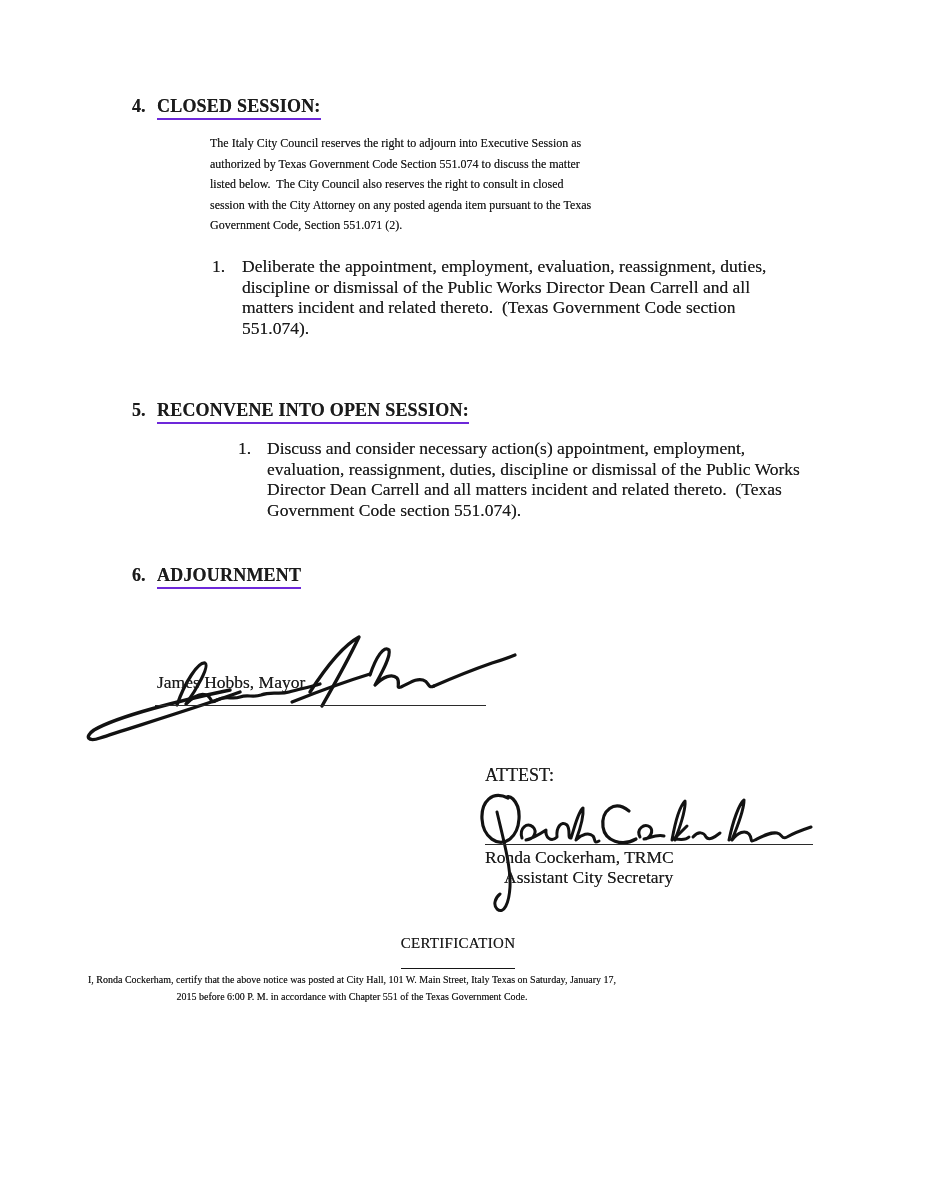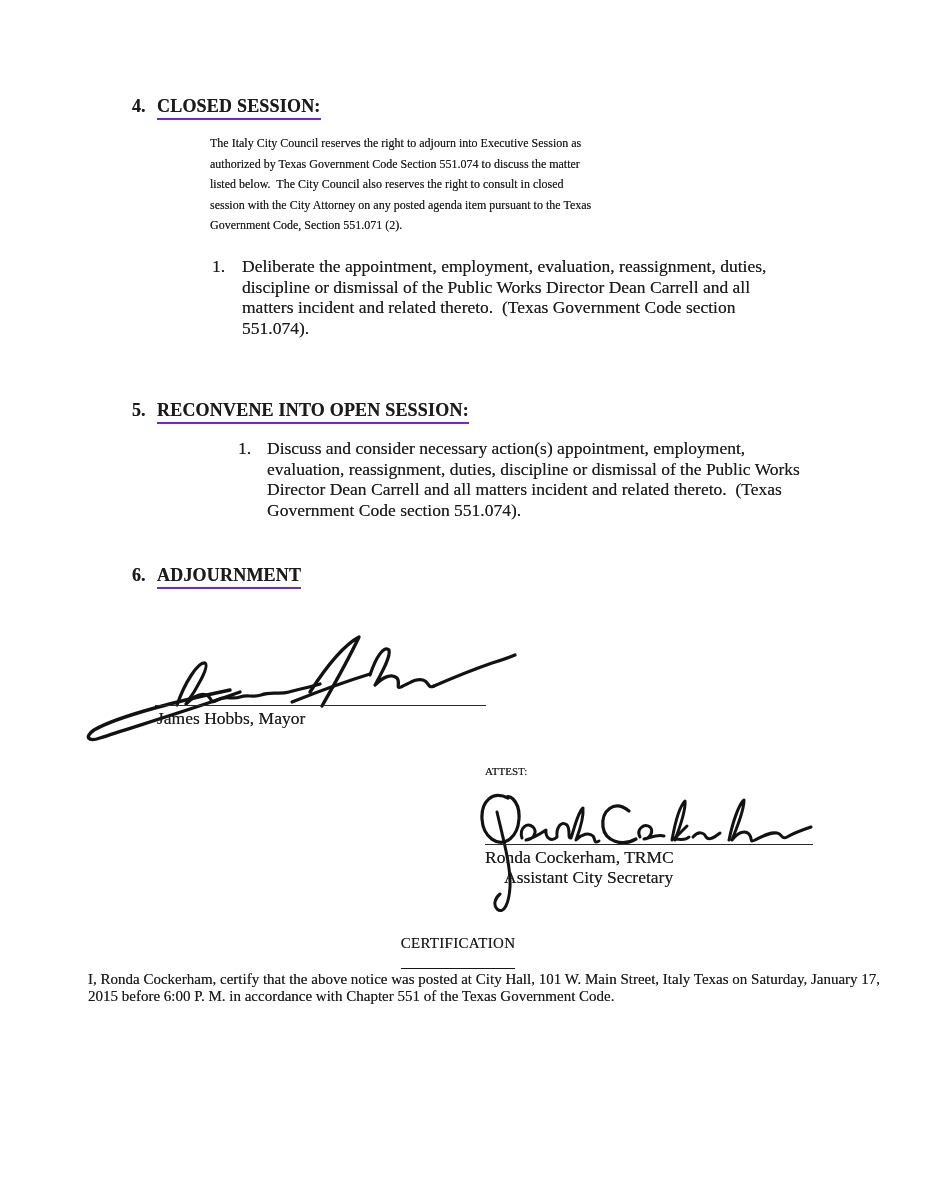--- a/index.html
+++ b/index.html
@@ -24,31 +24,31 @@
     font-size:12px; line-height:20.6px;
     white-space:pre;
   }
   .item{ display:flex; font-size:17.5px; line-height:20.6px; }
   .item-num{ flex:0 0 30px; }
   .item-num.n2{ flex:0 0 29px; }
   .item-text{ white-space:pre; }
 
   .sig-line{ border-top:1.5px solid #2b2b2b; height:0; }
   .sig-label{ font-size:17.5px; line-height:20px; }
-  .attest{ font-size:11px; }
+  .attest{ font-size:18px; }
   .sig-svg{ pointer-events:none; }
   .sig-svg path{ fill:none; stroke:#121212; stroke-linecap:round; stroke-linejoin:round; }
 
   .cert-head-wrap{ left:0; top:934px; width:916px; text-align:center; }
   .cert-head{
     font-size:15px; letter-spacing:0.3px;
     border-bottom:1.5px solid #161616; padding-bottom:16px;
     display:inline-block;
   }
-  .fine{ font-size:15px; white-space:pre; }
+  .fine{ font-size:10px; white-space:pre;text-align:center; }
   .fine.cert{ line-height:17.3px; }
   .fine.access{ line-height:21.8px; }
 </style>
 </head>
 <body>
 
 <div class="page scan-text">
 
   <div class="abs sec-head" style="left:132px; top:95px;">
     <span class="sec-num">4.</span>
@@ -89,21 +89,21 @@
 
   <svg class="abs sig-svg" style="left:82px; top:630px;" width="435" height="112" viewBox="0 0 435 112" aria-hidden="true">
     <path stroke-width="3.4" d="M 158,62 C 120,76 48,98 18,108 C 6,112 2,107 12,100 C 36,86 100,70 148,60"></path>
     <path stroke-width="3.2" d="M 95,75 C 103,52 116,32 123,33 C 128,36 114,60 104,74 C 112,66 120,62 126,66 C 131,70 128,74 135,70 C 144,65 150,70 158,67 C 166,64 170,68 179,65 C 190,61 197,65 207,62 C 218,59 228,57 238,54"></path>
     <path stroke-width="3.4" d="M 228,62 C 246,34 264,14 277,7 C 268,26 252,55 240,76"></path>
     <path stroke-width="3.2" d="M 210,72 C 235,62 262,52 288,44"></path>
     <path stroke-width="3.2" d="M 288,45 C 294,27 302,15 307,20 C 309,27 299,44 293,55 C 301,47 310,43 315,48 C 319,53 313,59 319,57 C 328,53 334,48 341,50 C 348,52 345,59 352,56"></path>
     <path stroke-width="3.2" d="M 352,56 C 368,49 390,40 410,33 C 420,30 428,27 433,25"></path>
   </svg>
   <div class="abs sig-line" style="left:155px; top:705px; width:331px;"></div>
-  <div class="abs sig-label" style="left:157px; top:708px;">James Hobbs, Mayor</div>
+  <div class="abs sig-label" style="left:157px; top:672px;">James Hobbs, Mayor</div>
 
   <div class="abs attest" style="left:485px; top:765px;">ATTEST:</div>
 
   <svg class="abs sig-svg" style="left:476px; top:786px;" width="345" height="135" viewBox="0 0 345 135" aria-hidden="true">
     <path stroke-width="3.2" d="M 32,12 C 16,4 5,16 6,33 C 7,51 22,62 34,53 C 45,44 46,22 37,13 C 33,9 29,11 32,12"></path>
     <path stroke-width="3" d="M 21,26 C 27,52 35,80 34,101 C 33,117 28,129 21,123 C 17,119 19,112 24,108"></path>
     <path stroke-width="3" d="M 46,52 C 43,42 51,36 57,41 C 62,46 57,54 50,54 C 58,52 64,48 70,44 C 69,51 75,57 81,51 C 80,42 85,34 91,39 C 95,44 91,53 95,52 C 99,40 102,26 107,22 C 108,33 103,46 100,54 C 106,48 113,46 117,50 C 120,54 117,58 123,55"></path>
     <path stroke-width="3.2" d="M 153,25 C 138,13 125,25 127,41 C 129,55 146,61 160,53"></path>
     <path stroke-width="3" d="M 164,51 C 160,43 168,37 174,41 C 178,45 174,53 168,53 C 176,51 182,48 188,50"></path>
     <path stroke-width="3" d="M 196,54 C 199,37 204,20 209,15 C 210,26 203,43 199,54"></path>

